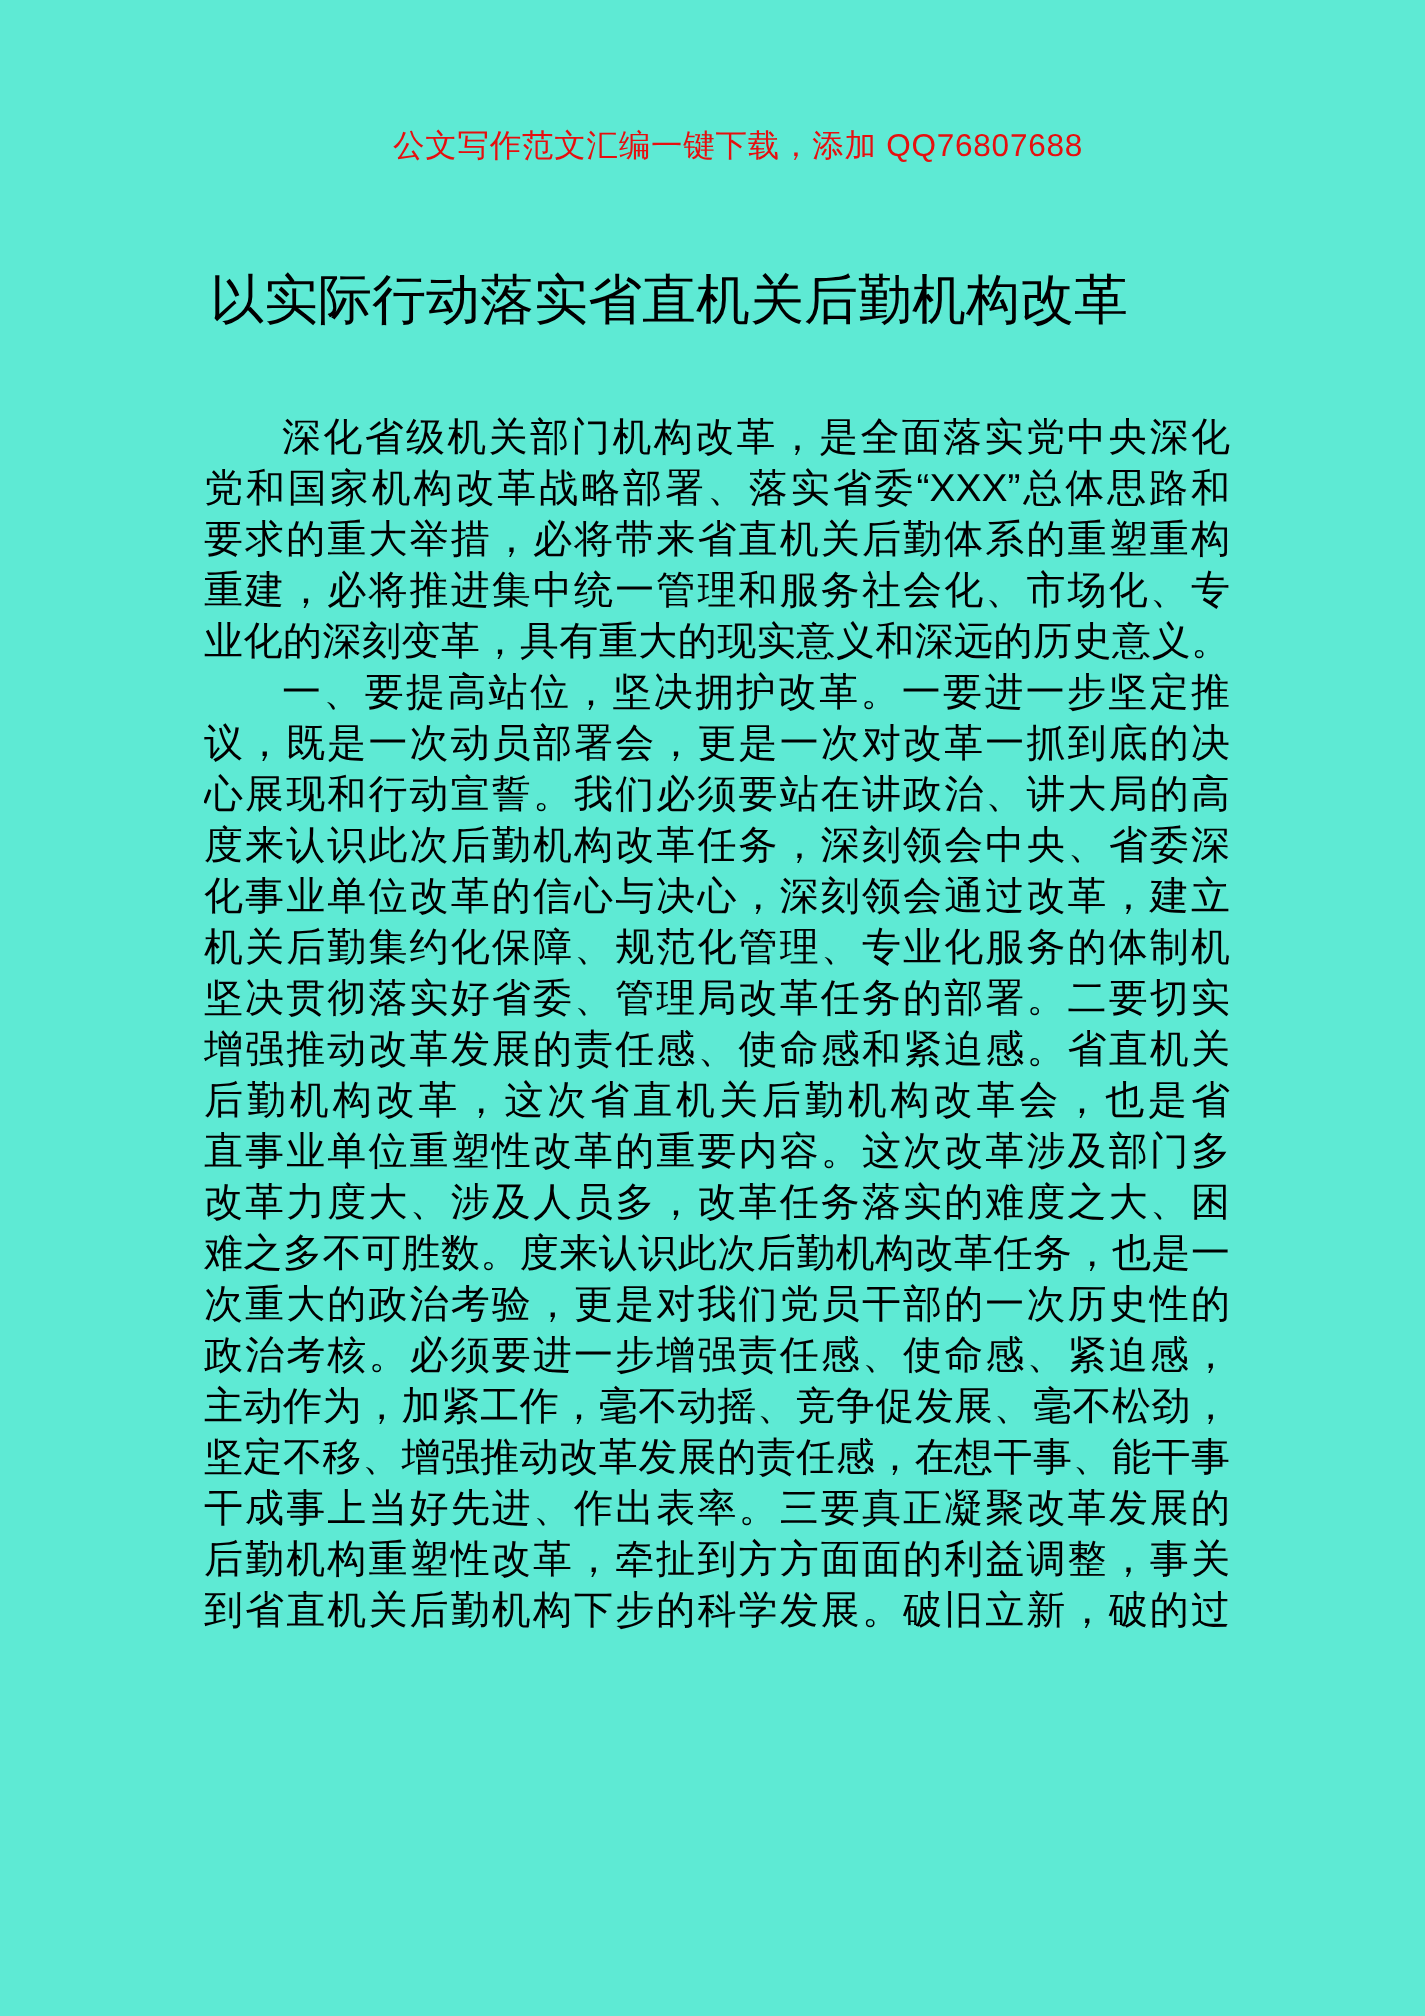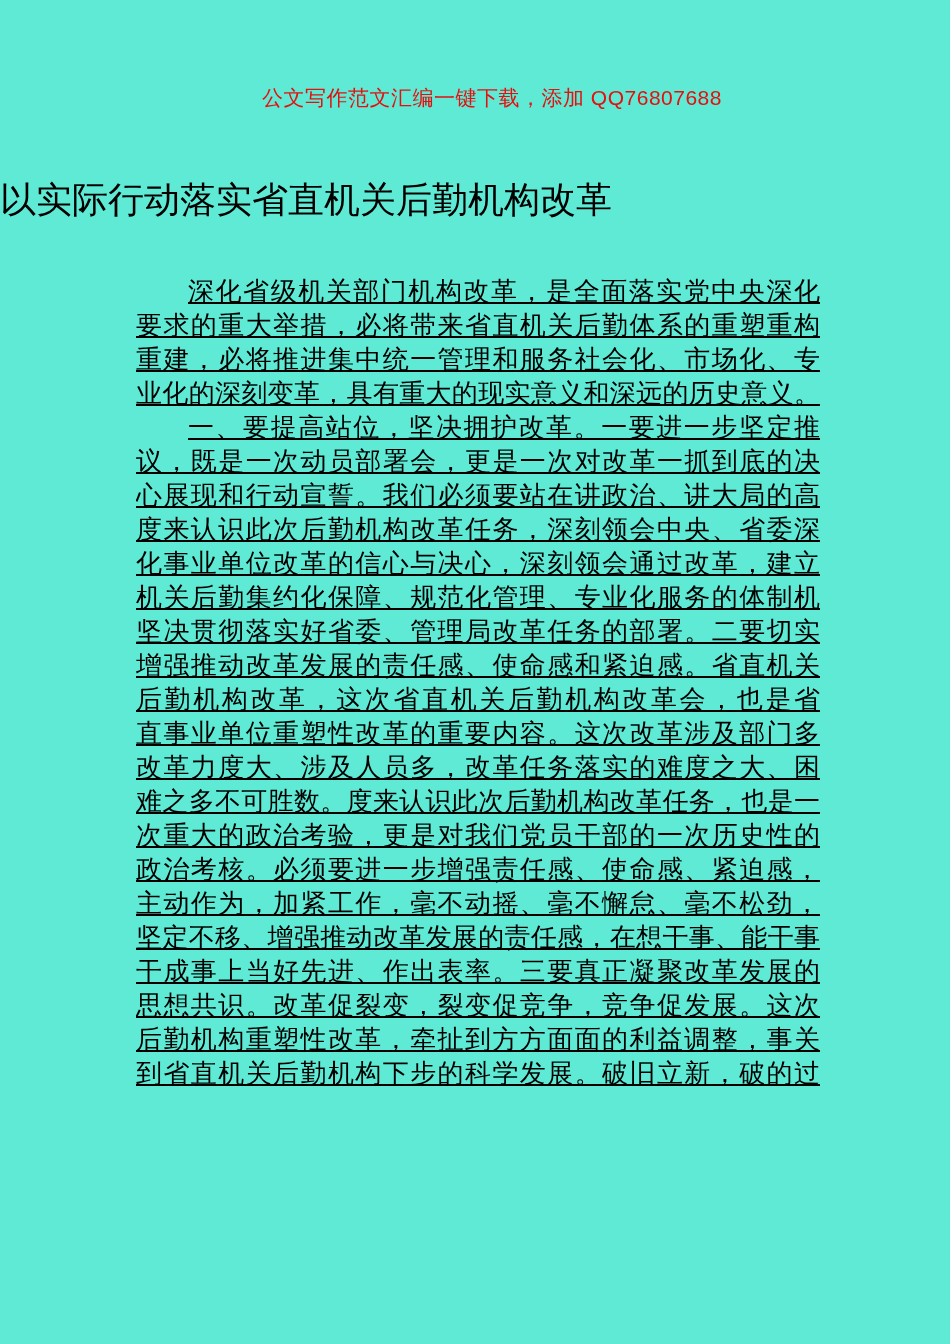--- a/index.html
+++ b/index.html
@@ -27,21 +27,21 @@
     line-height: 28px;
     font-weight: 400;
     letter-spacing: 0.5px;
   }
   .doc-title {
     position: absolute;
     top: 177px;
     left: 0;
     width: 752px;
     margin: 0;
-    text-align: left;
+    text-align: right;
     font-size: 36px;
     line-height: 46px;
     font-weight: 500;
     color: #000000;
   }
   .doc-body {
     position: absolute;
     top: 274px;
     left: 136px;
     width: 684px;
@@ -51,57 +51,56 @@
     margin: 0;
   }
   .line {
     font-size: 26px;
     line-height: 34px;
     height: 34px;
     text-align: justify;
     text-align-last: justify;
     overflow: hidden;
     color: #000000;
-    text-decoration: underline;
   }
   .line.first-line {
     text-indent: 52px;
   }
 </style>
 </head>
 <body>
 
 <div class="page" style="background: #5eead4; padding-left: 45px;">
   <div class="notice" style="color: rgb(230, 15, 15);">公文写作范文汇编一键下载，添加 QQ76807688</div>
 
   <h1 class="doc-title">以实际行动落实省直机关后勤机构改革</h1>
 
   <div class="doc-body">
       <div class="para">
         <div class="line first-line">深化省级机关部门机构改革，是全面落实党中央深化</div>
+        <div class="line">党和国家机构改革战略部署、落实省委“XXX”总体思路和</div>
         <div class="line">要求的重大举措，必将带来省直机关后勤体系的重塑重构</div>
         <div class="line">重建，必将推进集中统一管理和服务社会化、市场化、专</div>
         <div class="line">业化的深刻变革，具有重大的现实意义和深远的历史意义。</div>
       </div>
       <div class="para">
         <div class="line first-line">一、要提高站位，坚决拥护改革。一要进一步坚定推</div>
         <div class="line">议，既是一次动员部署会，更是一次对改革一抓到底的决</div>
         <div class="line">心展现和行动宣誓。我们必须要站在讲政治、讲大局的高</div>
         <div class="line">度来认识此次后勤机构改革任务，深刻领会中央、省委深</div>
         <div class="line">化事业单位改革的信心与决心，深刻领会通过改革，建立</div>
         <div class="line">机关后勤集约化保障、规范化管理、专业化服务的体制机</div>
         <div class="line">坚决贯彻落实好省委、管理局改革任务的部署。二要切实</div>
         <div class="line">增强推动改革发展的责任感、使命感和紧迫感。省直机关</div>
         <div class="line">后勤机构改革，这次省直机关后勤机构改革会，也是省</div>
         <div class="line">直事业单位重塑性改革的重要内容。这次改革涉及部门多</div>
         <div class="line">改革力度大、涉及人员多，改革任务落实的难度之大、困</div>
         <div class="line">难之多不可胜数。度来认识此次后勤机构改革任务，也是一</div>
         <div class="line">次重大的政治考验，更是对我们党员干部的一次历史性的</div>
         <div class="line">政治考核。必须要进一步增强责任感、使命感、紧迫感，</div>
-        <div class="line">主动作为，加紧工作，毫不动摇、毫不懈怠、毫不松劲，</div>
+        <div class="line">主动作为，加紧工作，毫不动摇、竞争促发展、毫不松劲，</div>
         <div class="line">坚定不移、增强推动改革发展的责任感，在想干事、能干事</div>
         <div class="line">干成事上当好先进、作出表率。三要真正凝聚改革发展的</div>
-        <div class="line">思想共识。改革促裂变，裂变促竞争，竞争促发展。这次</div>
         <div class="line">后勤机构重塑性改革，牵扯到方方面面的利益调整，事关</div>
         <div class="line">到省直机关后勤机构下步的科学发展。破旧立新，破的过</div>
       </div>
     </div>
 </div>
 
 </body></html>

